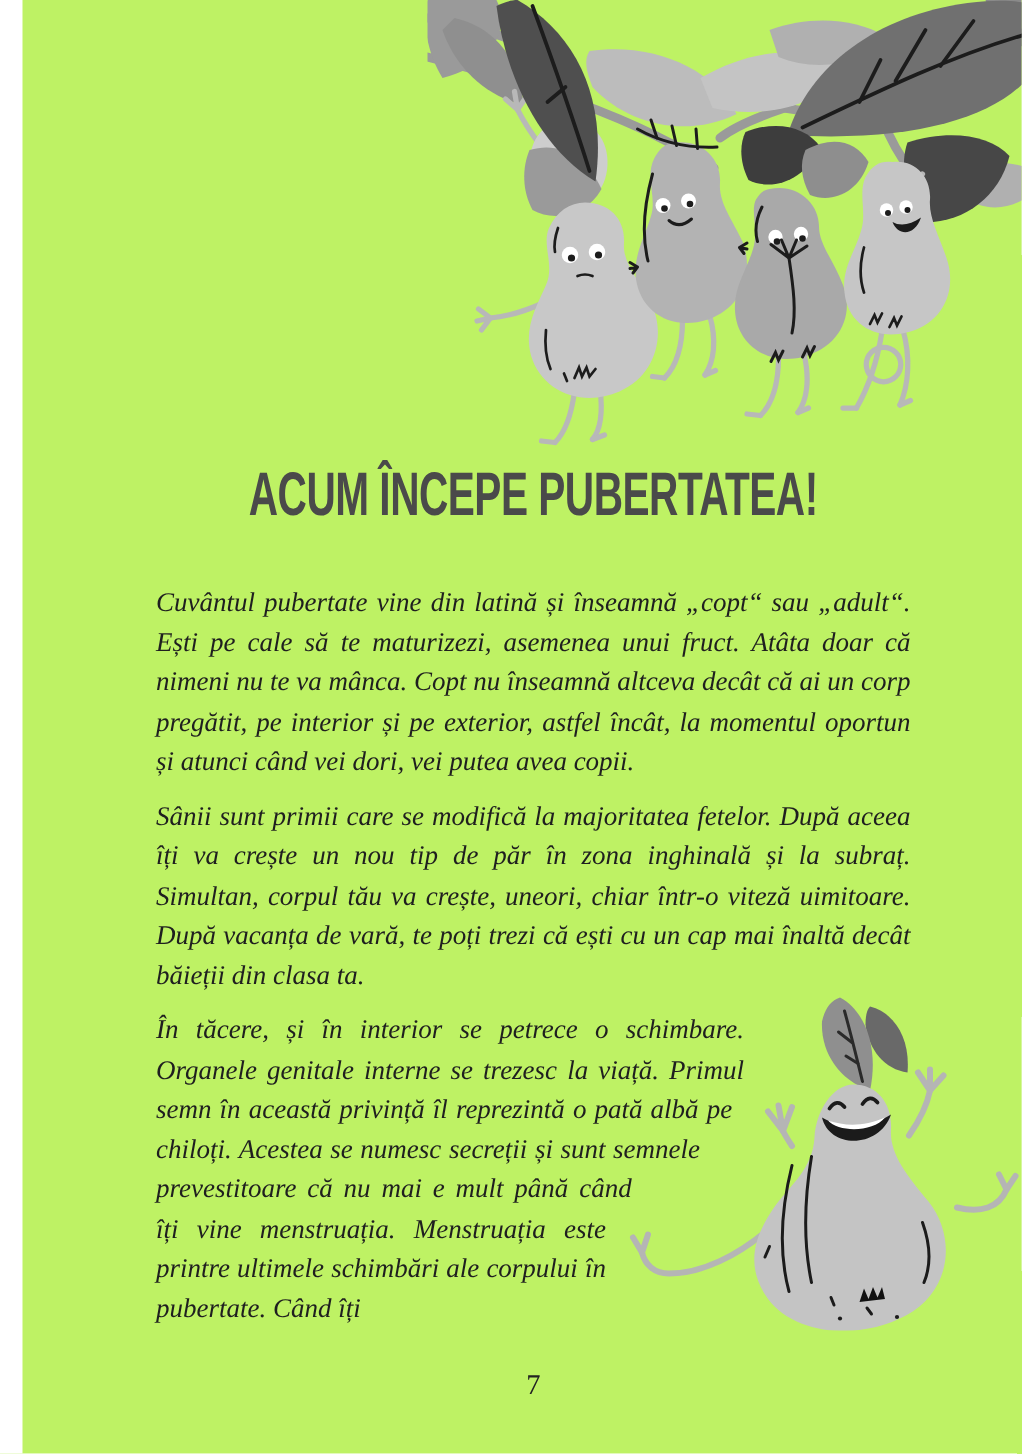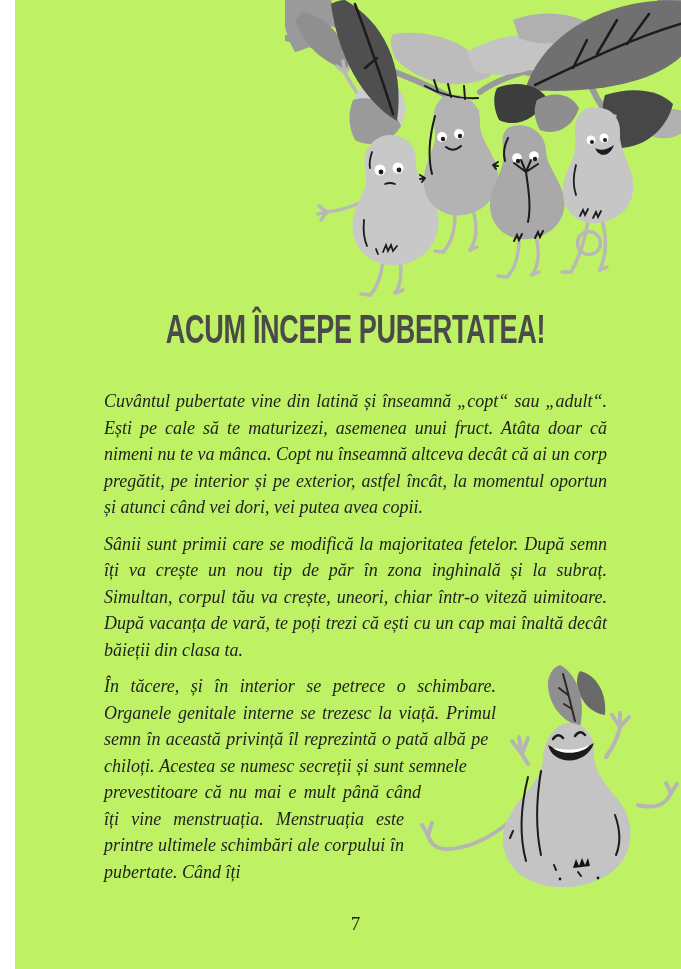--- a/index.html
+++ b/index.html
@@ -191,21 +191,21 @@
           <path d="M92 58 L80 68"></path>
         </g>
       </g>
     </svg>
   </div>
 
   <h1 class="title">ACUM ÎNCEPE PUBERTATEA!</h1>
 
   <div class="text-column">
     <p class="para">Cuvântul pubertate vine din latină și înseamnă „copt“ sau „adult“. Ești pe cale să te maturizezi, asemenea unui fruct. Atâta doar că nimeni nu te va mânca. Copt nu înseamnă altceva decât că ai un corp pregătit, pe interior și pe exterior, astfel încât, la momentul oportun și atunci când vei dori, vei putea avea copii.</p>
-    <p class="para">Sânii sunt primii care se modifică la majoritatea fetelor. După semn îți va crește un nou tip de păr în zona inghinală și la subraț. Simultan, corpul tău va crește, uneori, chiar într-o viteză uimitoare. După vacanța de vară, te poți trezi că ești cu un cap mai înaltă decât băieții din clasa ta.</p>
+    <p class="para">Sânii sunt primii care se modifică la majoritatea fetelor. După aceea îți va crește un nou tip de păr în zona inghinală și la subraț. Simultan, corpul tău va crește, uneori, chiar într-o viteză uimitoare. După vacanța de vară, te poți trezi că ești cu un cap mai înaltă decât băieții din clasa ta.</p>
 
     <div class="pear-float">
       <svg width="270" height="228" viewBox="0 0 270 228" xmlns="http://www.w3.org/2000/svg">
 
         <g stroke="#b5b5b5" stroke-width="4" fill="none" stroke-linecap="round">
           <path d="M118 105 C116 102 114 99 112 95"></path>
           <path d="M112 95 L102 82 M112 95 L109 78 M112 95 L118 79"></path>
           <path d="M196 98 C203 88 208 78 210 68"></path>
           <path d="M210 68 L202 56 M210 68 L210 54 M210 68 L219 58"></path>
           <path d="M103 160 C82 178 58 190 36 190 C26 190 20 184 18 176"></path>

